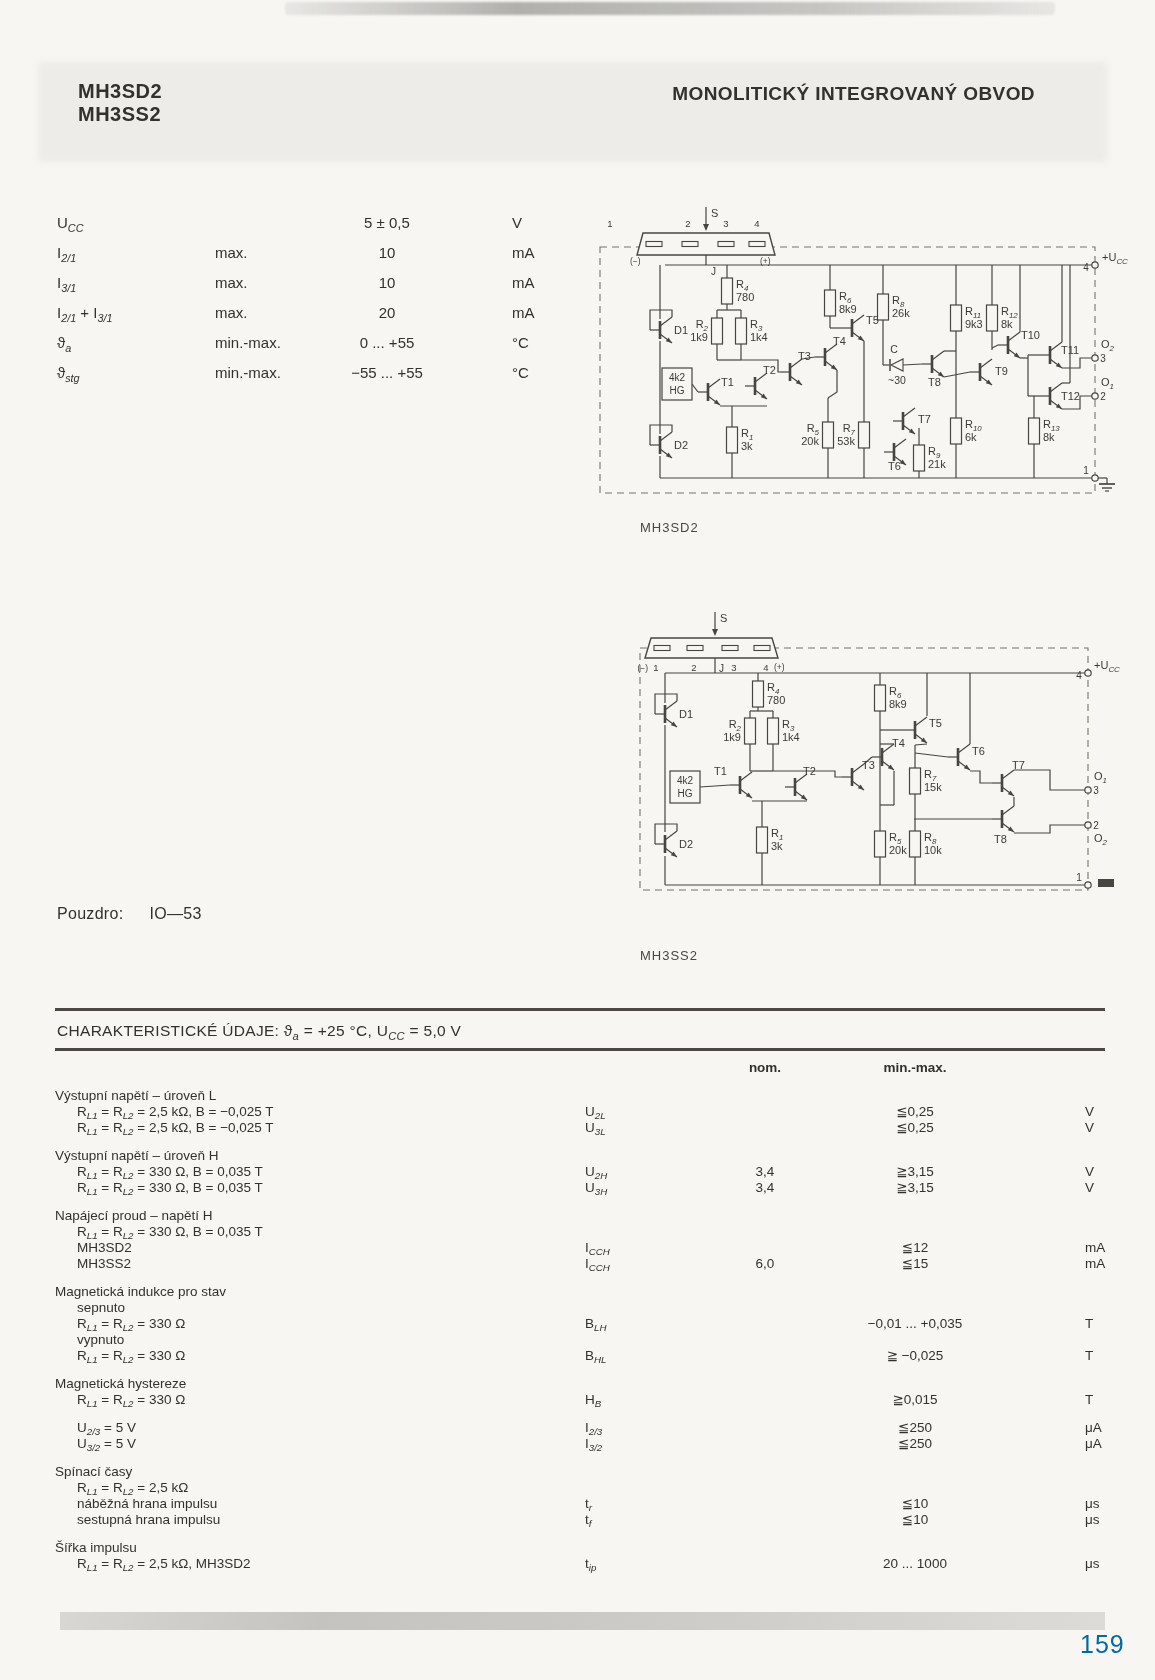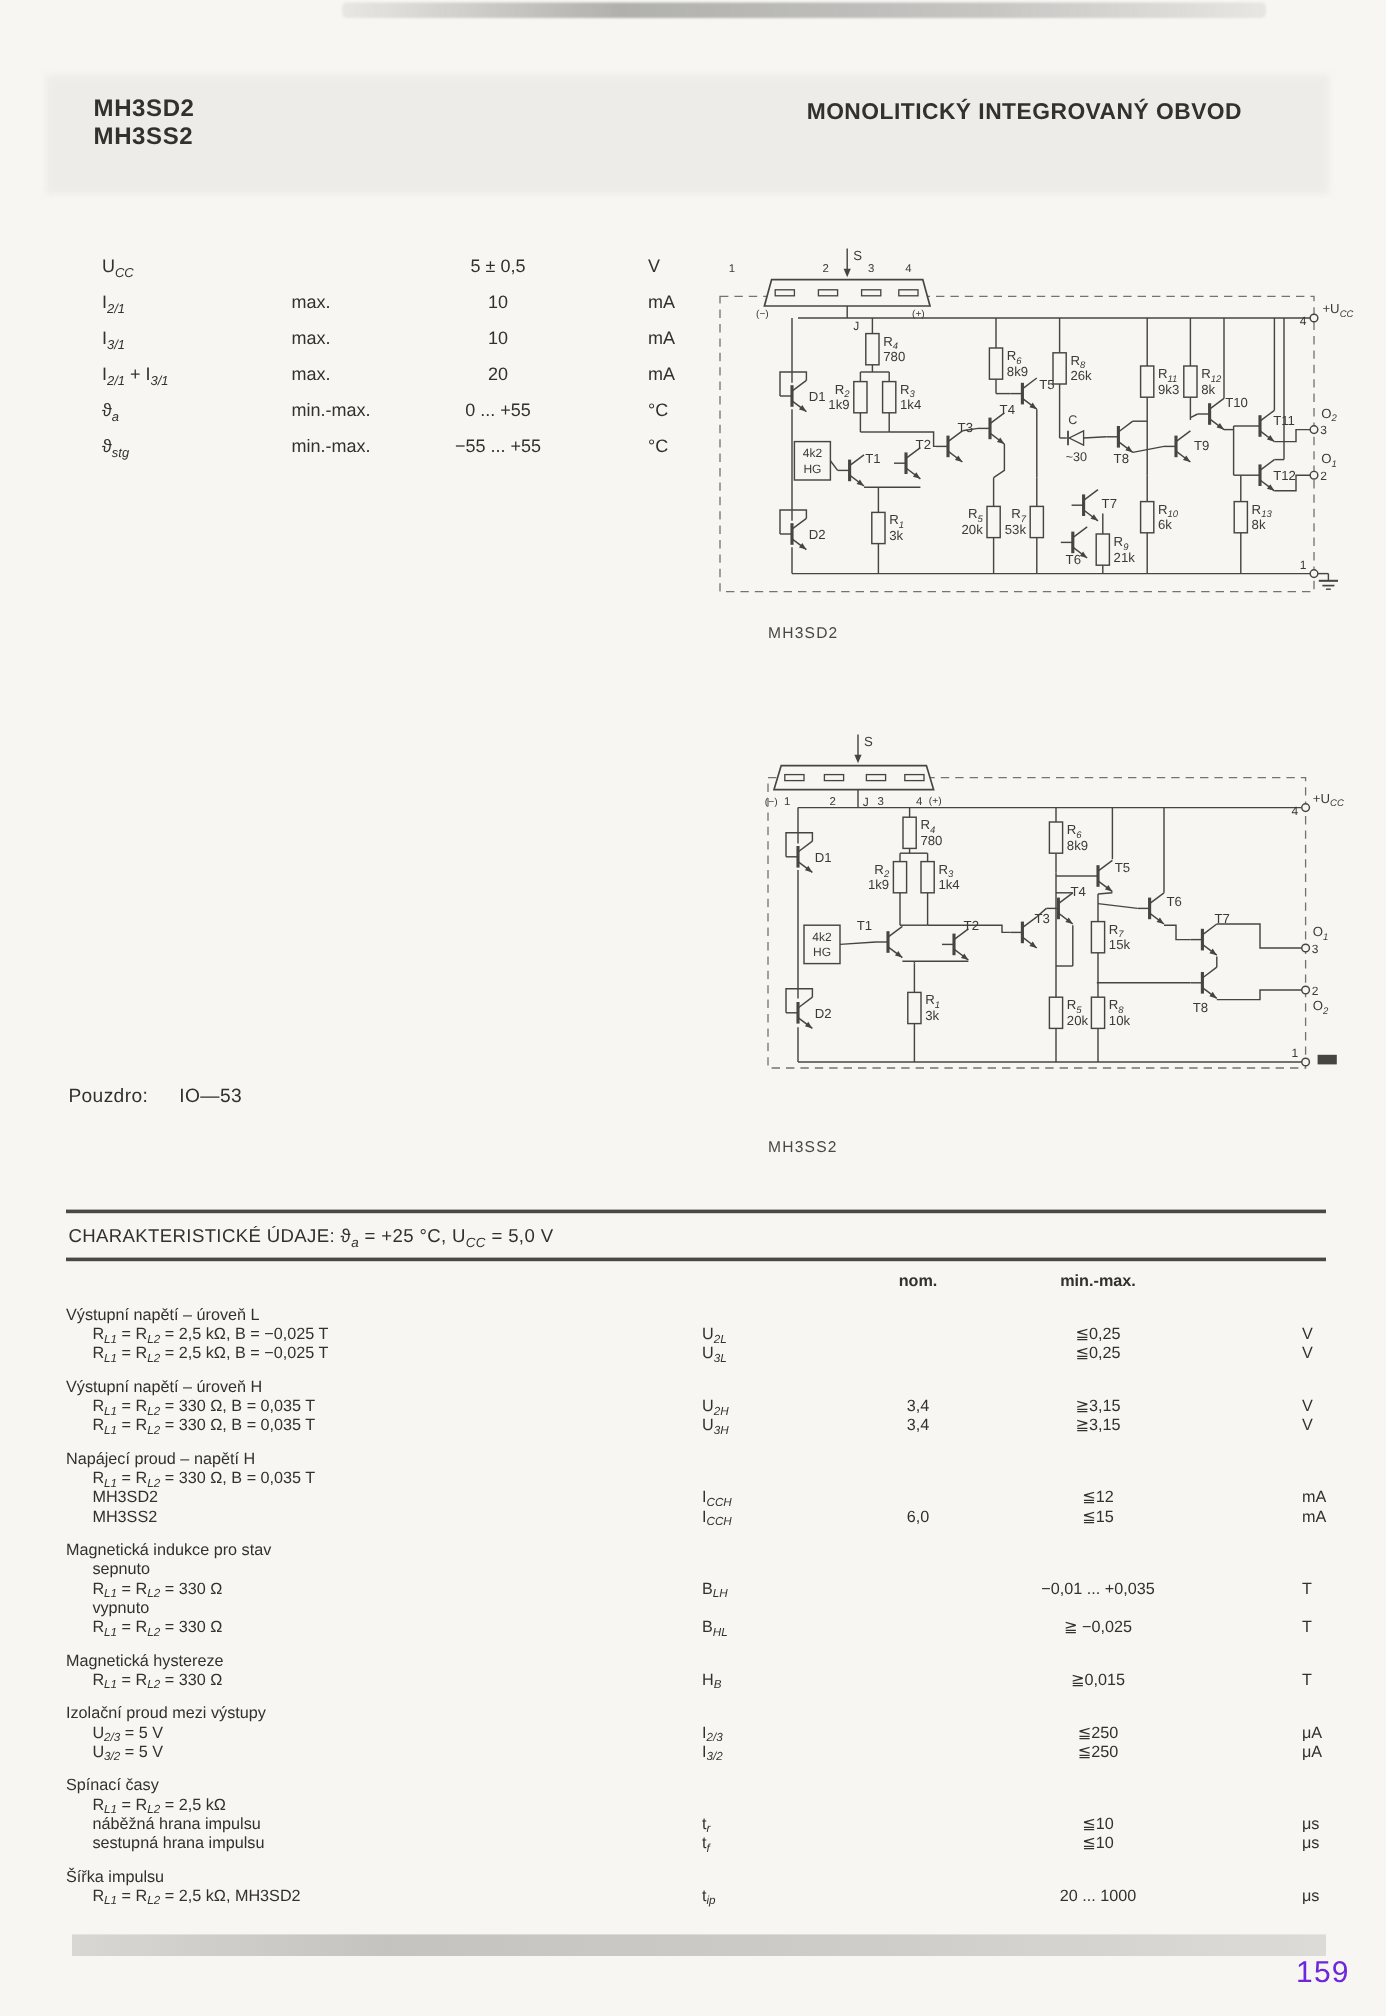--- a/index.html
+++ b/index.html
@@ -40,42 +40,42 @@
   .chead{position:absolute;font-size:13.5px;font-weight:bold;}
   .cgroup{margin-top:12px;}
   .cheading{height:16px;line-height:16px;font-size:13.5px;white-space:nowrap;}
   .crow{position:relative;height:16px;}
   .crow span{position:absolute;top:0;line-height:16px;font-size:13.5px;white-space:nowrap;}
   .c-cond{left:22px;}
   .c-sym{left:530px;}
   .c-nom{left:650px;width:120px;text-align:center;}
   .c-mm{left:775px;width:170px;text-align:center;}
   .c-unit{left:1030px;}
-  .pagenum{font-size:25px;letter-spacing:1px;color:#6d28d9;text-align:right;}
+  .pagenum{font-size:25px;letter-spacing:1px;color:#0369a1;text-align:right;}
   svg text{font-family:"Liberation Sans",sans-serif;fill:#3c3a34;}
 </style>
 </head>
 <body>
 
 <div class="page">
 
   <div class="artifact streak-top"></div>
   <div class="artifact wash-header"></div>
   <div class="artifact footer-bar"></div>
 
   <div class="abs" style="left:78px;top:80px;">
     <div class="partno">MH3SD2</div>
     <div class="partno">MH3SS2</div>
   </div>
   <div class="abs titleblock" style="left:335px;top:80px;width:700px;">
     <div>MONOLITICKÝ INTEGROVANÝ OBVOD</div>
   </div>
 
   <div class="abs" style="left:57px;top:196px;width:540px;">
-    <div style="margin-top:12px;margin-left:28px;">
+    <div style="margin-top:12px;">
         <div class="lrow">
           <span class="l-sym">U<sub>CC</sub></span>
           <span class="l-cond"></span>
           <span class="l-val">5 ± 0,5</span>
           <span class="l-unit">V</span>
         </div>
         <div class="lrow">
           <span class="l-sym">I<sub>2/1</sub></span>
           <span class="l-cond">max.</span>
           <span class="l-val">10</span>
@@ -587,21 +587,20 @@
         <div class="cheading">Magnetická hystereze</div>
         <div class="crow">
           <span class="c-cond">R<sub>L1</sub> = R<sub>L2</sub> = 330 Ω</span>
           <span class="c-sym">H<sub>B</sub></span>
           <span class="c-nom"></span>
           <span class="c-mm">≧0,015</span>
           <span class="c-unit">T</span>
         </div>
       </div>
       <div class="cgroup">
-        <div class="cheading">Izolační proud mezi výstupy</div>
         <div class="crow">
           <span class="c-cond">U<sub>2/3</sub> = 5 V</span>
           <span class="c-sym">I<sub>2/3</sub></span>
           <span class="c-nom"></span>
           <span class="c-mm">≦250</span>
           <span class="c-unit">μA</span>
         </div>
         <div class="crow">
           <span class="c-cond">U<sub>3/2</sub> = 5 V</span>
           <span class="c-sym">I<sub>3/2</sub></span>

